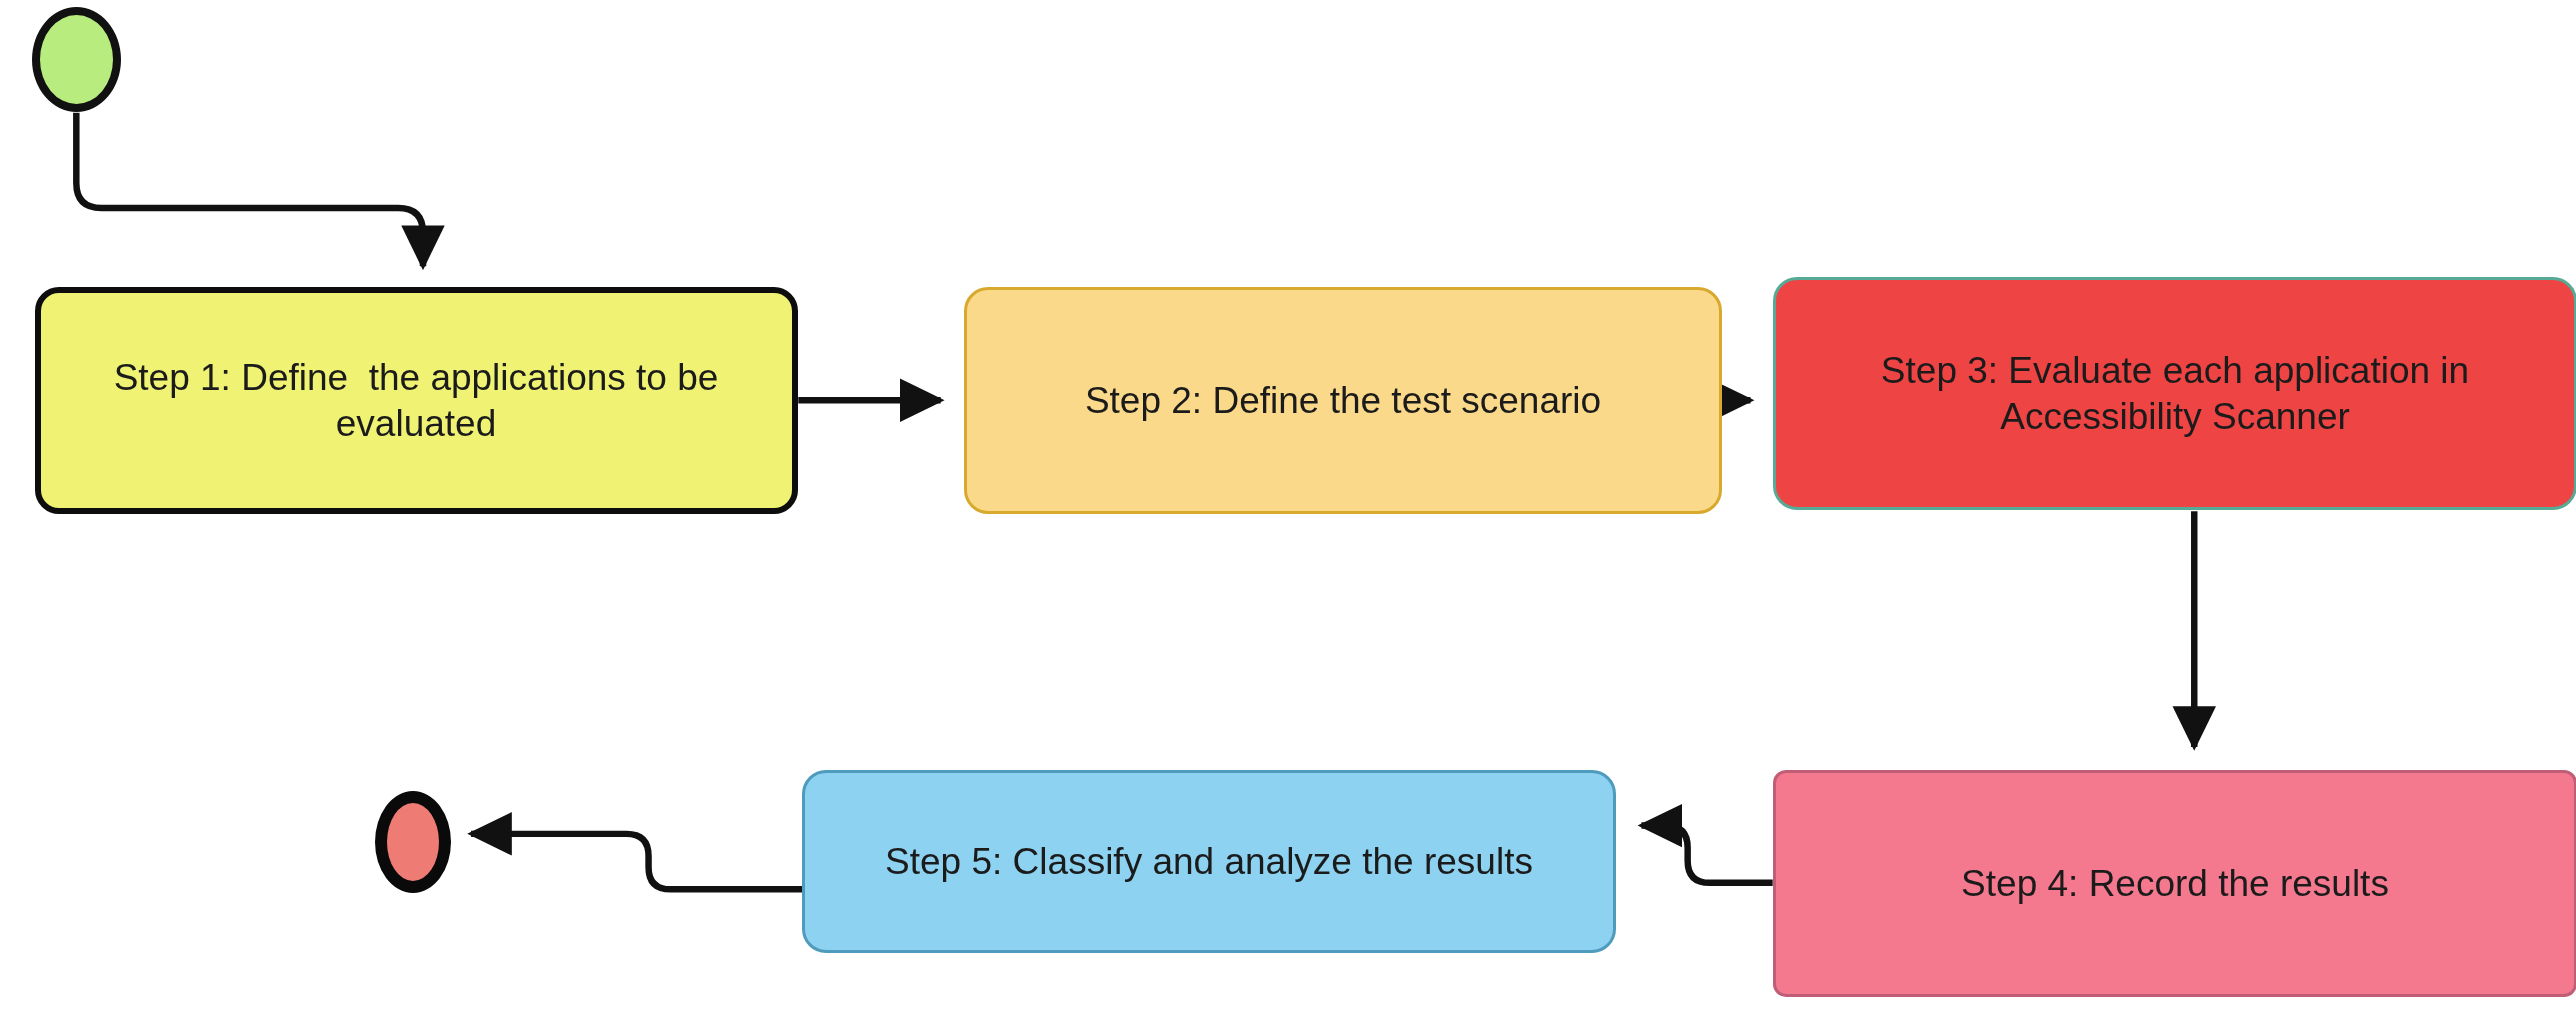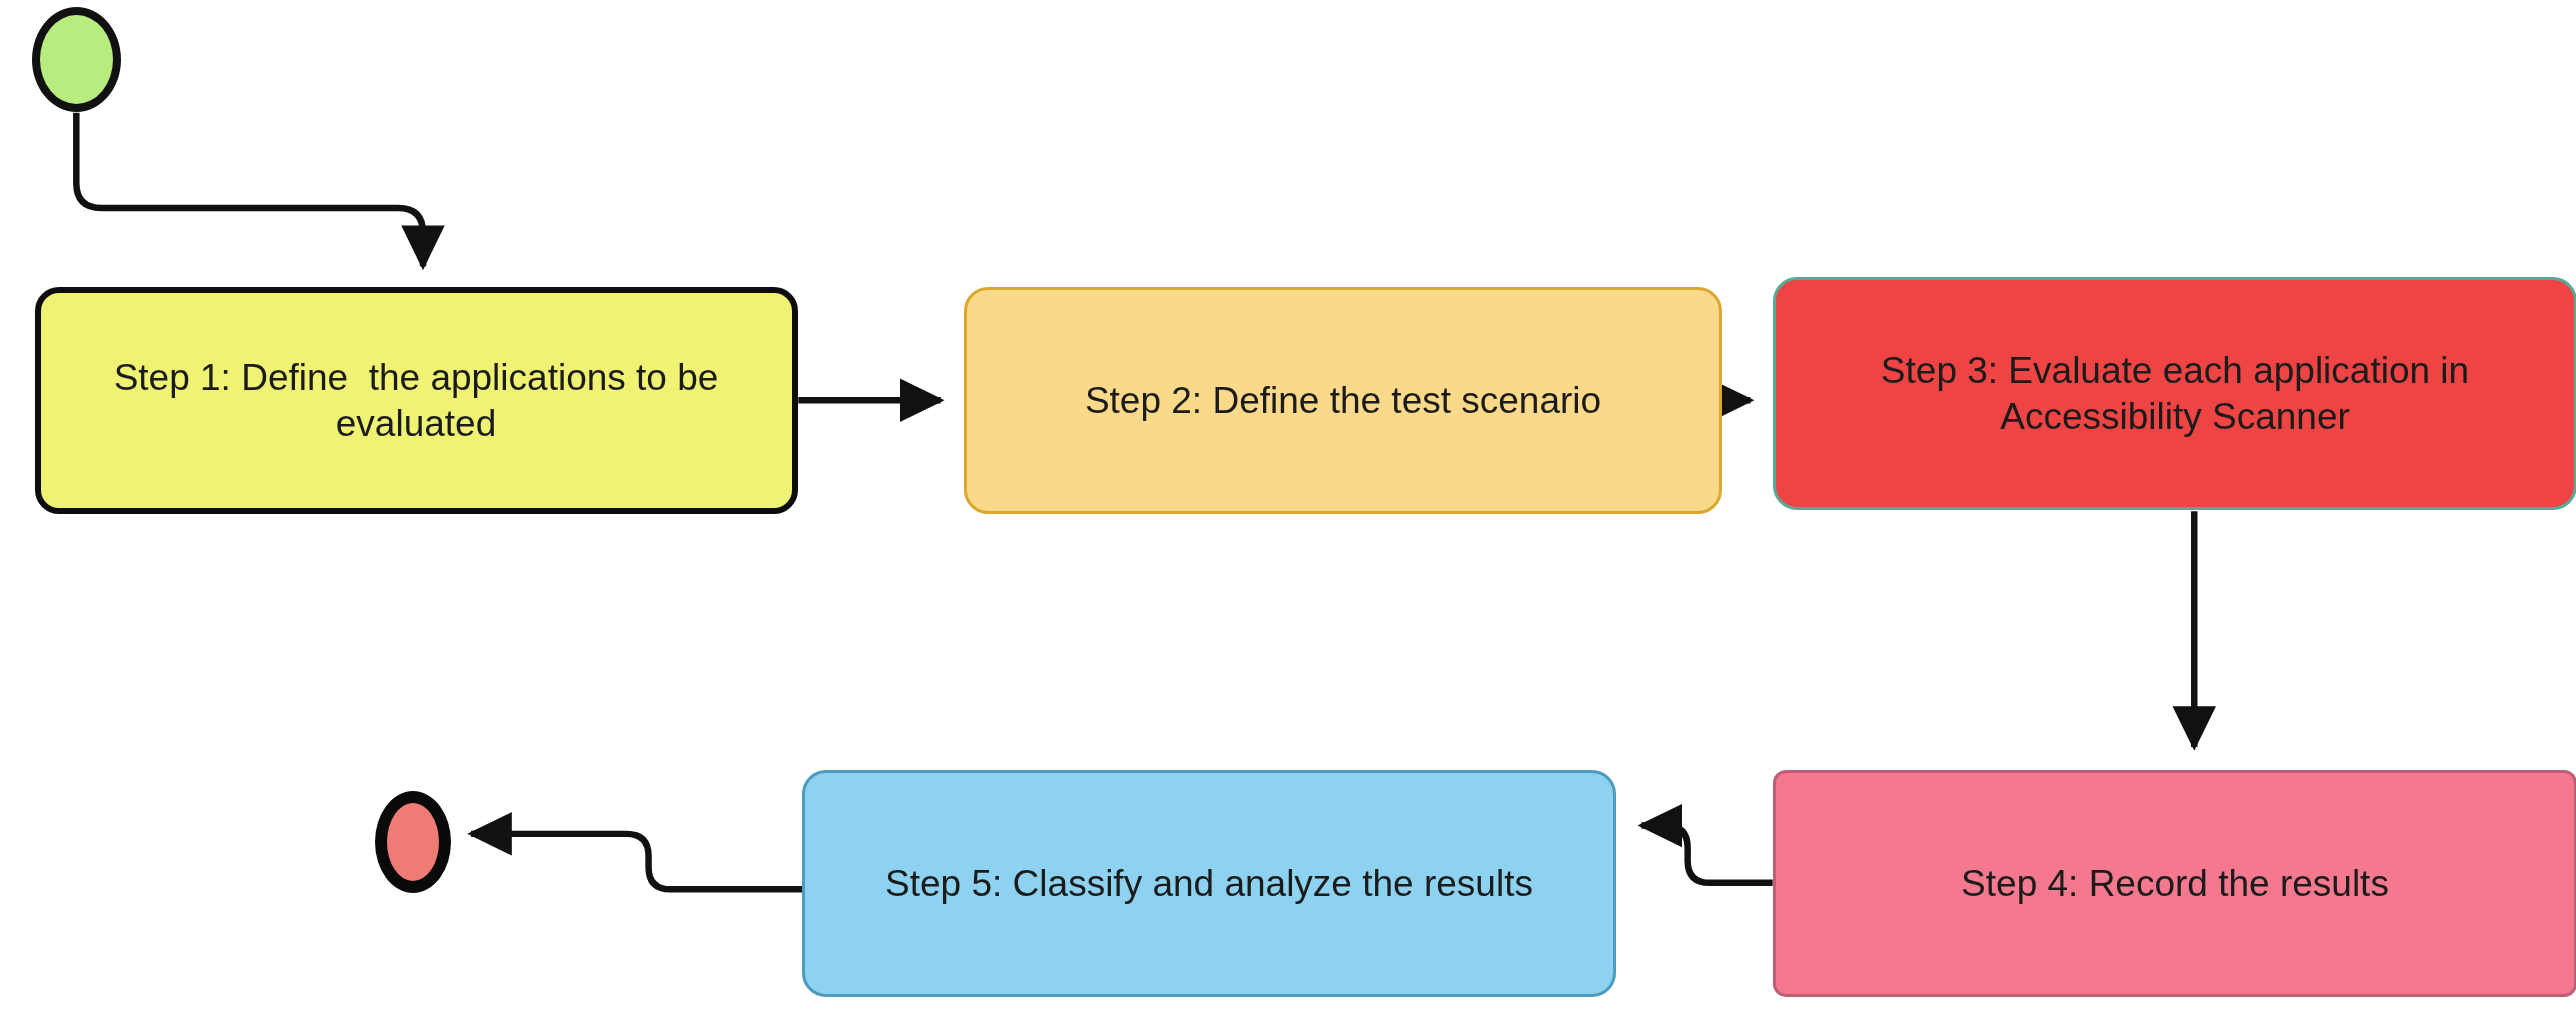--- a/index.html
+++ b/index.html
@@ -69,21 +69,21 @@
     width: 804px; height: 233px;
     border: 3.7px solid #57ab96;
   }
   #node-step4 {
     left: 1757px; top: 770px;
     width: 804px; height: 227px;
     border: 3.7px solid #c05d77;
   }
   #node-step5 {
     left: 786px;  top: 770px;
-    width: 814px; height: 227px;
+    width: 814px; height: 183px;
     border: 3.7px solid #4e9bbd;
   }
   #node-end {
     left: 359px; top: 791px;
     width: 76px; height: 102px;
     border: 12px solid #0a0a0a;
   }
 </style>
 </head>
 <body>

